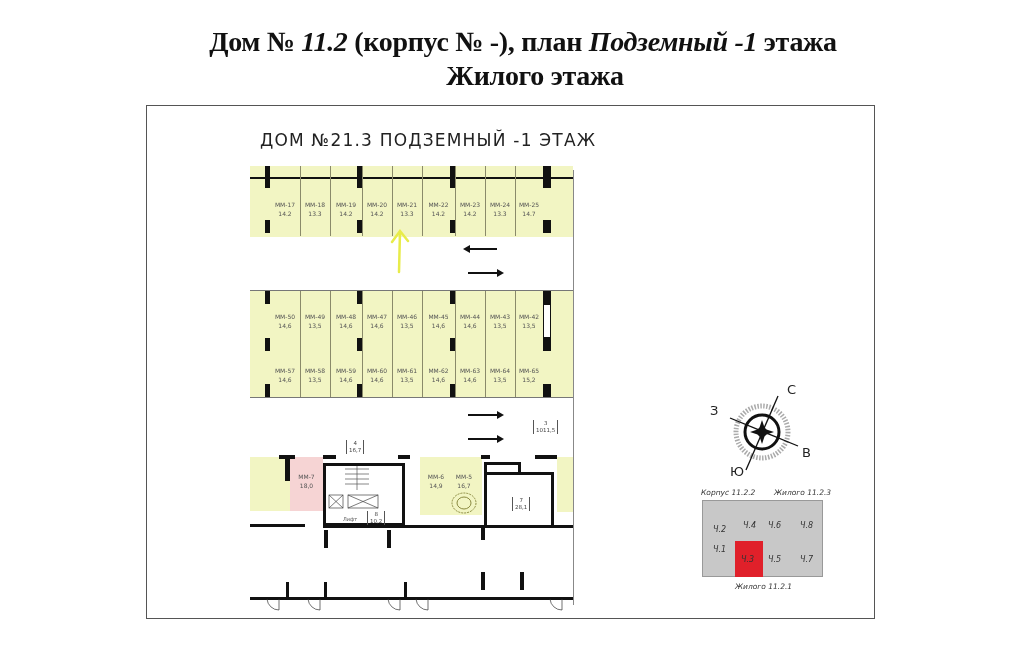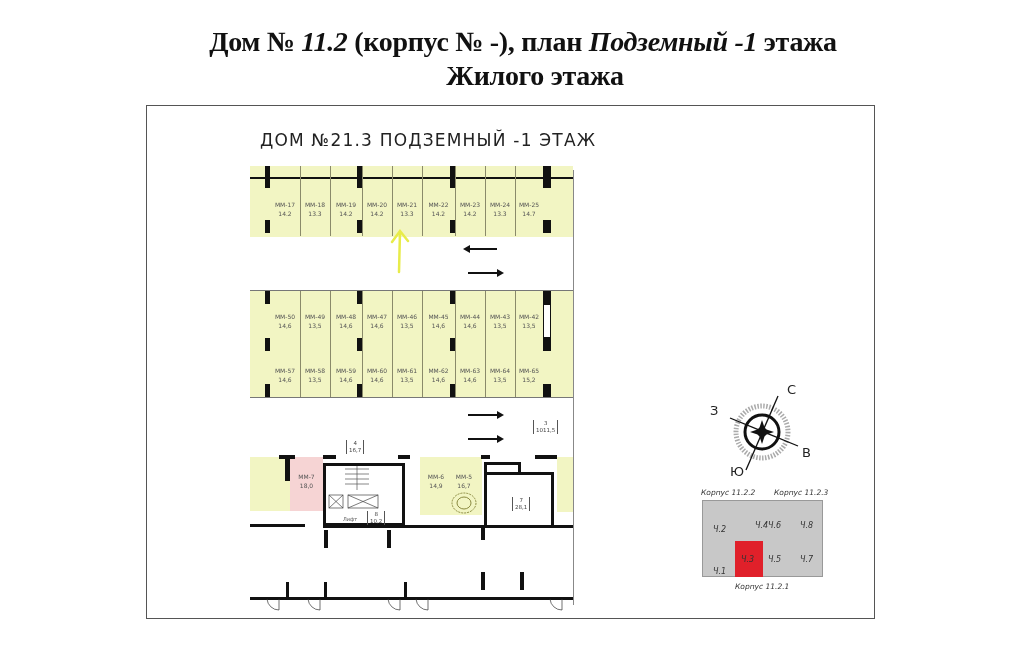--- a/index.html
+++ b/index.html
@@ -215,25 +215,25 @@
     <polygon points="40,42 52,38 64,42 52,46" fill="#111"></polygon>
     <circle cx="52" cy="42" r="5" fill="#111"></circle>
   </svg>
   <span class="d" style="left:77px;top:-8px">С</span>
   <span class="d" style="left:0px;top:13px">З</span>
   <span class="d" style="left:92px;top:55px">В</span>
   <span class="d" style="left:20px;top:74px">Ю</span>
 </div>
 
 <span class="key-cap" style="left:701px;top:488px">Корпус 11.2.2</span>
-<span class="key-cap" style="left:774px;top:488px">Корпус 11.2.3</span>
+<span class="key-cap" style="left:774px;top:488px">Жилого 11.2.3</span>
 <div class="key">
   <div style="position:absolute;left:32px;top:40px;width:28px;height:36px;background:#e0202a;"></div>
   <span class="lbl" style="left:10px;top:24px">Ч.2</span>
-  <span class="lbl" style="left:52px;top:20px">Ч.4</span>
+  <span class="lbl" style="left:40px;top:20px">Ч.4</span>
   <span class="lbl" style="left:65px;top:20px">Ч.6</span>
   <span class="lbl" style="left:97px;top:20px">Ч.8</span>
-  <span class="lbl" style="left:10px;top:66px">Ч.1</span>
+  <span class="lbl" style="left:10px;top:44px">Ч.1</span>
   <span class="lbl" style="left:38px;top:54px">Ч.3</span>
   <span class="lbl" style="left:65px;top:54px">Ч.5</span>
   <span class="lbl" style="left:97px;top:54px">Ч.7</span>
 </div>
-<span class="key-cap" style="left:735px;top:582px">Корпус 11.2.1</span>
+<span class="key-cap" style="left:735px;top:582px">Жилого 11.2.1</span>
 
 </body></html>

